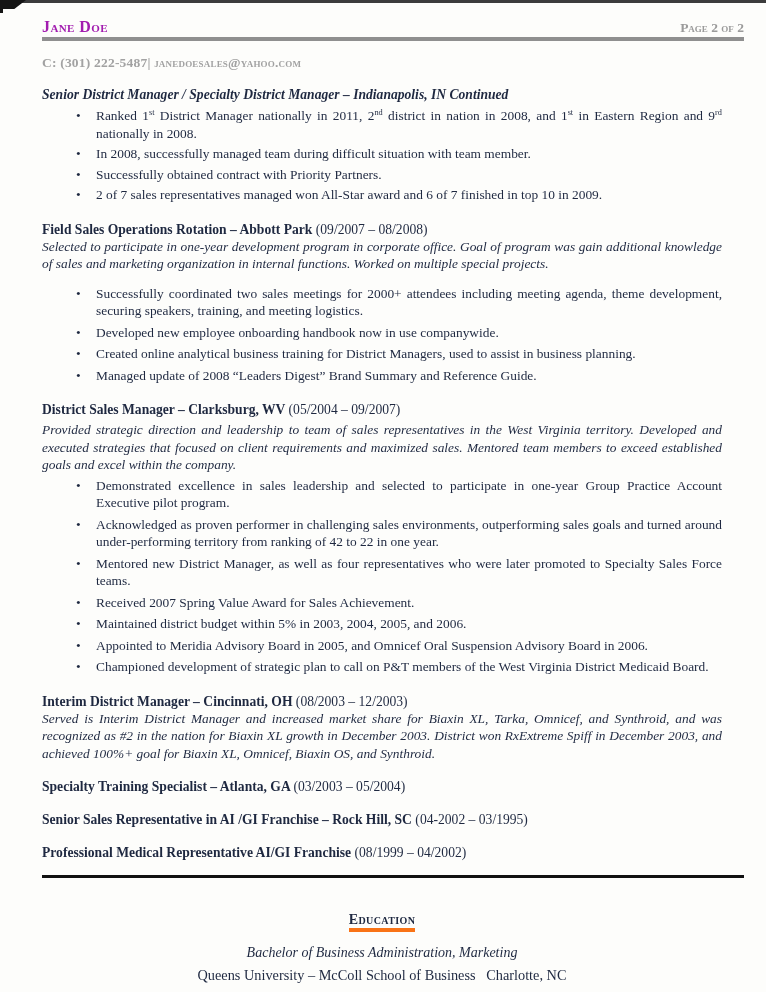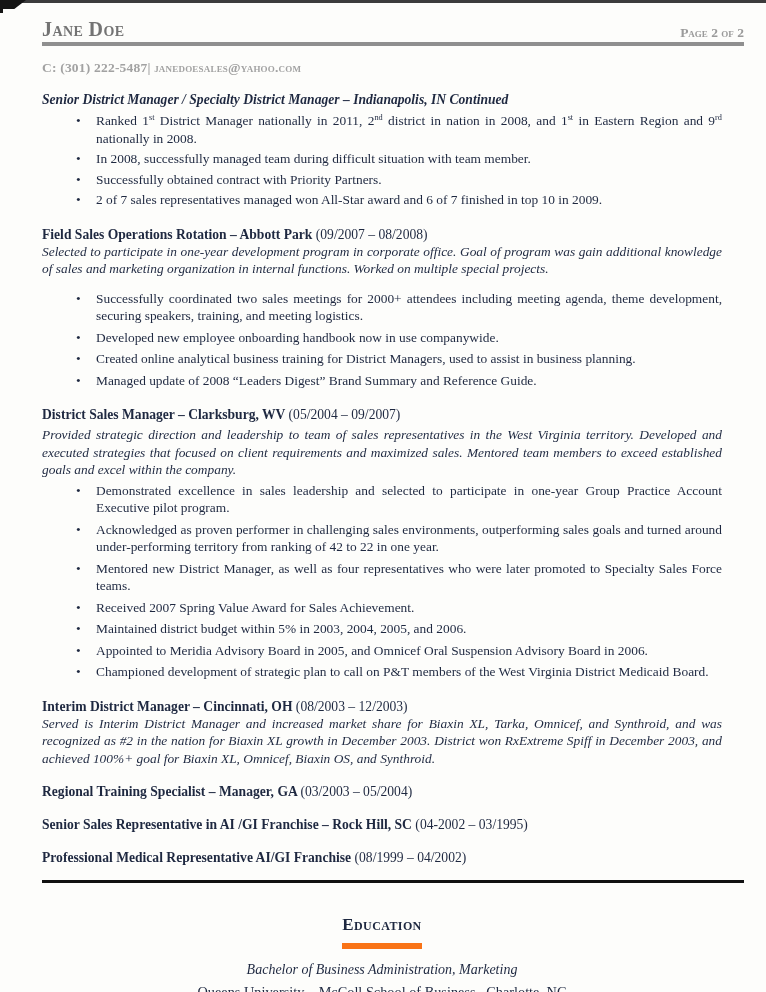--- a/index.html
+++ b/index.html
@@ -15,21 +15,21 @@
   
   .scan-top    { position:absolute; top:0; left:0; width:766px; height:3px; background:#3c3c3c; }
   .scan-corner { position:absolute; top:0; left:0; width:26px; height:9px; background:#141414;
                  clip-path:polygon(0 0,100% 0,55% 100%,0 100%); }
   .scan-left   { position:absolute; top:0; left:0; width:3px; height:13px; background:#141414; }
 
   .page { padding:18px 22px 0 42px; }
 
   
   .header-row { display:flex; justify-content:space-between; align-items:flex-end; }
-  .name { font-variant:small-caps; font-weight:bold; font-size:20px; letter-spacing:.4px; color:#737373; }
+  .name { font-variant:small-caps; font-weight:bold; font-size:16px; letter-spacing:.4px; color:#a21caf; }
   .page-label { font-variant:small-caps; font-weight:bold; font-size:13.5px; color:#9a9a9a; }
   .header-rule { height:4px; background:#8f8f8f; margin-top:1px; border:none; }
   .contact { font-variant:small-caps; font-weight:bold; font-size:13.5px; color:#a2a2a2; margin-top:14px; letter-spacing:.2px; }
 
   .content { margin-right:22px; }
 
   h2.job-title { font-size:13.6px; font-weight:bold; line-height:17px; }
   h2.job-title .date { font-weight:normal; }
   .title-emph { font-style:italic; }
   .mt-s1 { margin-top:15px; }
@@ -46,22 +46,22 @@
   }
   ul.bullets li::before { content:"\2022"; position:absolute; left:8px; }
   ul.bullets.spaced { margin-top:12px; }
   ul.bullets.spaced li { margin-bottom:4px; }
 
   sup { font-size:.62em; line-height:0; vertical-align:super; }
 
   hr.black-rule { border:none; height:3px; background:#111; margin-top:14px; }
 
   .education { margin-right:22px; text-align:center; margin-top:32px; }
-  .edu-title { display:inline-block; font-variant:small-caps; font-weight:bold; font-size:17px;
-               letter-spacing:.4px; border-bottom:6px solid #f97316; padding-bottom:8px; }
+  .edu-title { display:inline-block; font-variant:small-caps; font-weight:bold; font-size:14px;
+               letter-spacing:.4px; border-bottom:4px solid #f97316; padding-bottom:0; }
   .edu-degree { font-style:italic; font-size:14px; margin-top:11px; line-height:20px; }
   .edu-school { font-size:14.3px; margin-top:2px; line-height:20px; }
   .edu-award  { font-size:14.3px; margin-top:2px; line-height:20px; }
 </style>
 </head>
 <body>
 
 <div class="scan-top"></div>
 <div class="scan-corner"></div>
 <div class="scan-left"></div>
@@ -113,21 +113,21 @@
         <li>Championed development of strategic plan to call on P&amp;T members of the West Virginia District Medicaid Board.</li>
       </ul>
     </section>
 
     <section>
       <h2 class="job-title mt-sec"><span>Interim District Manager – Cincinnati, OH</span> <span class="date">(08/2003 – 12/2003)</span></h2>
       <p class="summary">Served is Interim District Manager and increased market share for Biaxin XL, Tarka, Omnicef, and Synthroid, and was recognized as #2 in the nation for Biaxin XL growth in December 2003.  District won RxExtreme Spiff in December 2003, and achieved 100%+ goal for Biaxin XL, Omnicef, Biaxin OS, and Synthroid.</p>
     </section>
 
     <section>
-      <h2 class="job-title mt-plain"><span>Regional Training Specialist – Manager, GA</span> <span class="date">(03/2003 – 05/2004)</span></h2>
+      <h2 class="job-title mt-plain"><span>Specialty Training Specialist – Atlanta, GA</span> <span class="date">(03/2003 – 05/2004)</span></h2>
     </section>
 
     <section>
       <h2 class="job-title mt-plain"><span>Senior Sales Representative in AI /GI Franchise – Rock Hill, SC</span> <span class="date">(04-2002 – 03/1995)</span></h2>
     </section>
 
     <section>
       <h2 class="job-title mt-plain"><span>Professional Medical Representative AI/GI Franchise</span> <span class="date">(08/1999 – 04/2002)</span></h2>
     </section>
 

